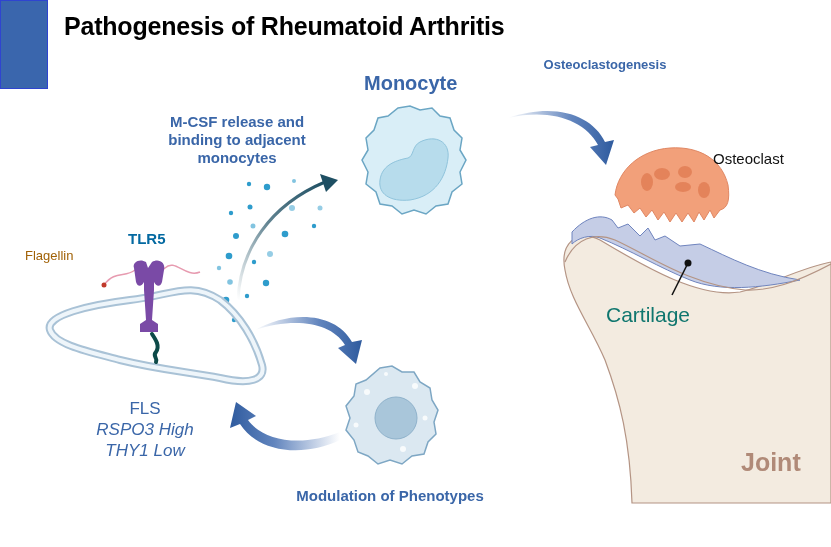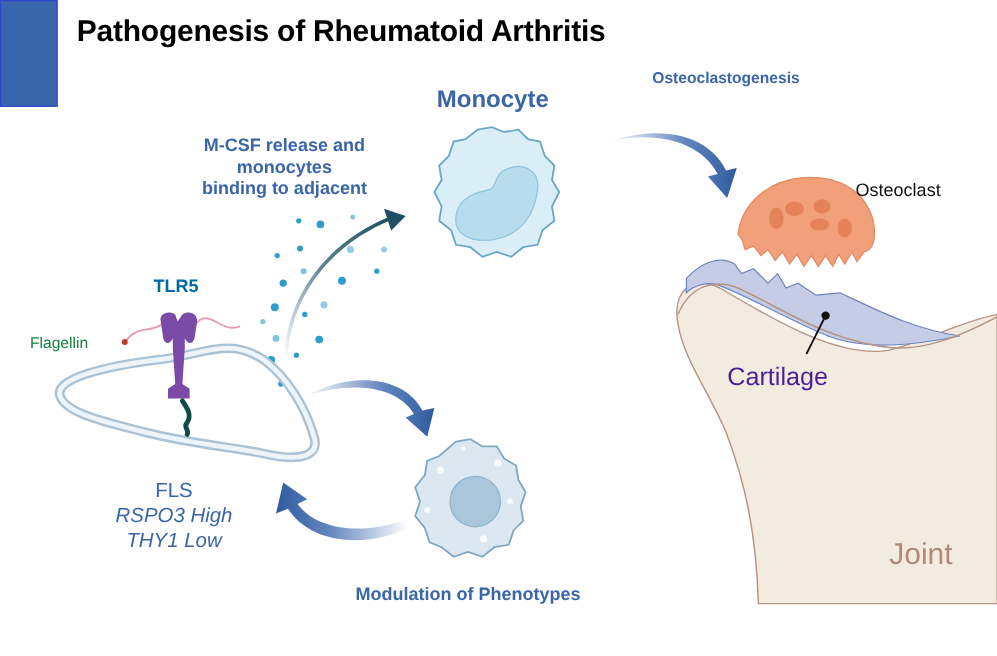--- a/index.html
+++ b/index.html
@@ -122,37 +122,37 @@
     <circle cx="356" cy="425" r="2.5" fill="#fff" opacity="0.8"></circle>
     <circle cx="403" cy="449" r="3" fill="#fff" opacity="0.8"></circle>
     <circle cx="386" cy="374" r="2" fill="#fff" opacity="0.8"></circle>
   </g>
 </svg>
 
 <div class="abs lbl-blue" style="left:364px; top:72px; font-size:20px;">Monocyte</div>
 
 <div class="abs lbl-blue" style="left:152px; top:113px; width:170px; font-size:15px; line-height:18px;">
   <div>M-CSF release and</div>
+  <div>binding to adjacent</div>
   <div>monocytes</div>
-  <div>binding to adjacent</div>
 </div>
 
 <div class="abs lbl-blue" style="left:520px; top:55px; width:170px; font-size:13px; line-height:19px;">
   <div>Osteoclastogenesis</div>
 </div>
 
 <div class="abs" style="left:713px; top:150px; font-size:15px; color:#111;">Osteoclast</div>
 
-<div class="abs" style="left:606px; top:303px; font-size:21px; color:#4c1d95;">Cartilage</div>
+<div class="abs" style="left:606px; top:303px; font-size:21px; color:#0f766e;">Cartilage</div>
 
-<div class="abs" style="left:741px; top:448px; font-size:25px; color:#b08a78;">Joint</div>
+<div class="abs" style="left:741px; top:448px; font-size:25px; color:#b08a78;font-weight:bold;">Joint</div>
 
 <div class="abs" style="left:128px; top:230px; font-size:15px; font-weight:bold; color:#0369a1;">TLR5</div>
 
-<div class="abs" style="left:25px; top:278px; font-size:13px; color:#15803d;text-align:center;">Flagellin</div>
+<div class="abs" style="left:25px; top:248px; font-size:13px; color:#a16207;text-align:center;">Flagellin</div>
 
 <div class="abs" style="left:75px; top:398px; width:140px; text-align:center; font-size:17px; line-height:21px; color:#3a66a8;">
   <div>FLS</div>
   <div style="font-style:italic;">RSPO3 High</div>
   <div style="font-style:italic;">THY1 Low</div>
 </div>
 
 <div class="abs lbl-blue" style="left:270px; top:485px; width:240px; font-size:15px; line-height:22px;">
   <div>Modulation of Phenotypes</div>
 </div>

